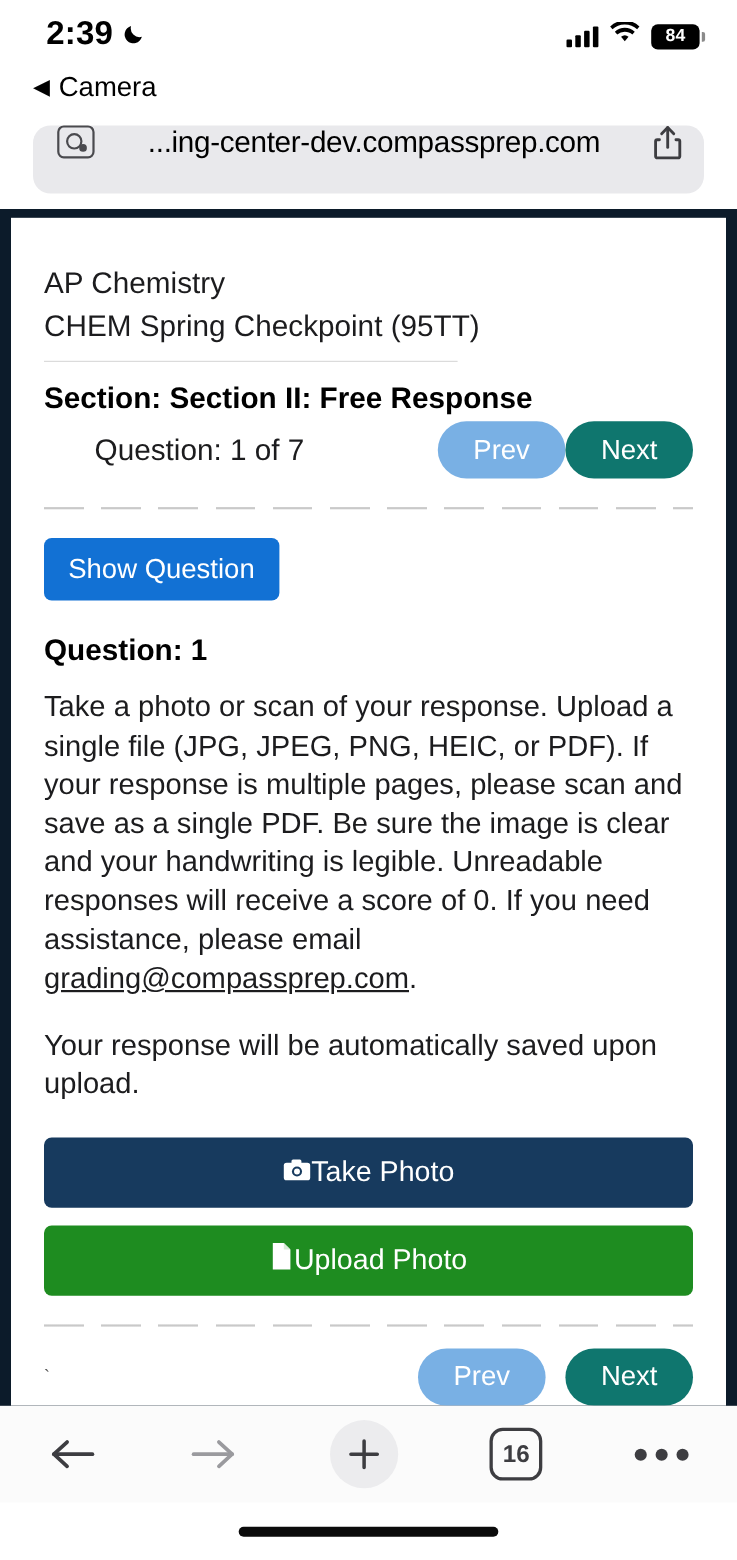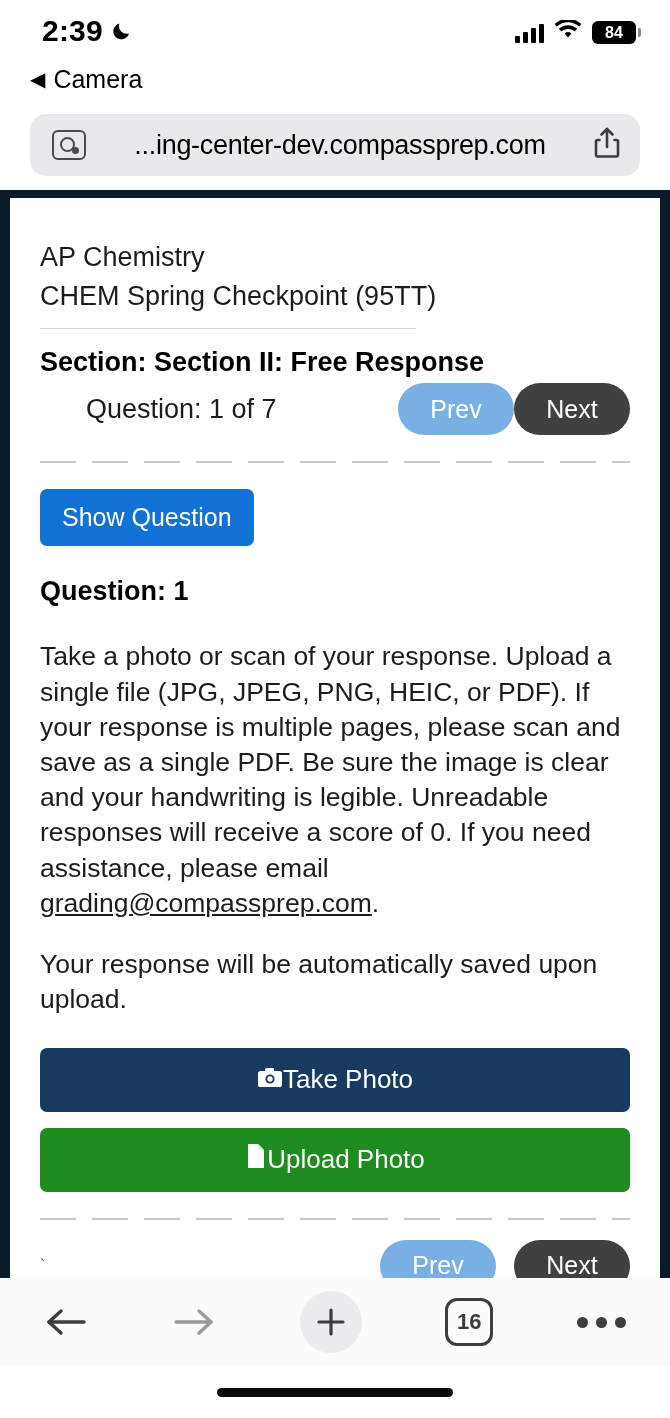--- a/index.html
+++ b/index.html
@@ -95,21 +95,20 @@
   
   .urlwrap {
     padding: 18px 30px 14px 30px;
     flex: none;
   }
   .urlbar {
     height: 62px;
     background: #e9e9ec;
     border-radius: 16px;
     display: flex;
-    align-items: center;
     padding: 0 20px 0 22px;
     gap: 14px;
   }
   .url-text {
     flex: 1;
     text-align: center;
     font-size: 27px;
     color: #000;
     letter-spacing: -0.3px;
     white-space: nowrap;
@@ -186,21 +185,21 @@
     font-size: 25px;
     font-family: "Liberation Sans", sans-serif;
     cursor: pointer;
     white-space: nowrap;
   }
   .btn-prev {
     background: #79b0e4;
     width: 116px; height: 52px;
   }
   .btn-next {
-    background: #404040;
+    background: #0f766e;
     width: 116px; height: 52px;
   }
   .dash-sep {
     margin: 26px 0 26px 0;
     height: 2px;
     background-image: repeating-linear-gradient(to right, #c9c9c9 0 36px, transparent 36px 52px);
   }
   .btn-show {
     background: #1271d4;
     color: #fff;
@@ -208,21 +207,21 @@
     border-radius: 7px;
     padding: 14px 22px;
     border: none;
     cursor: pointer;
     display: inline-block;
   }
   .q-head {
     font-size: 27px;
     font-weight: 700;
     color: #000;
-    margin: 30px 0 32px 0;
+    margin: 30px 0 18px 0;
   }
   .q-body {
     font-size: 26.5px;
     line-height: 1.33;
     color: #1c1c1e;
   }
   .q-body a {
     color: #1c1c1e;
     text-decoration: underline;
   }

